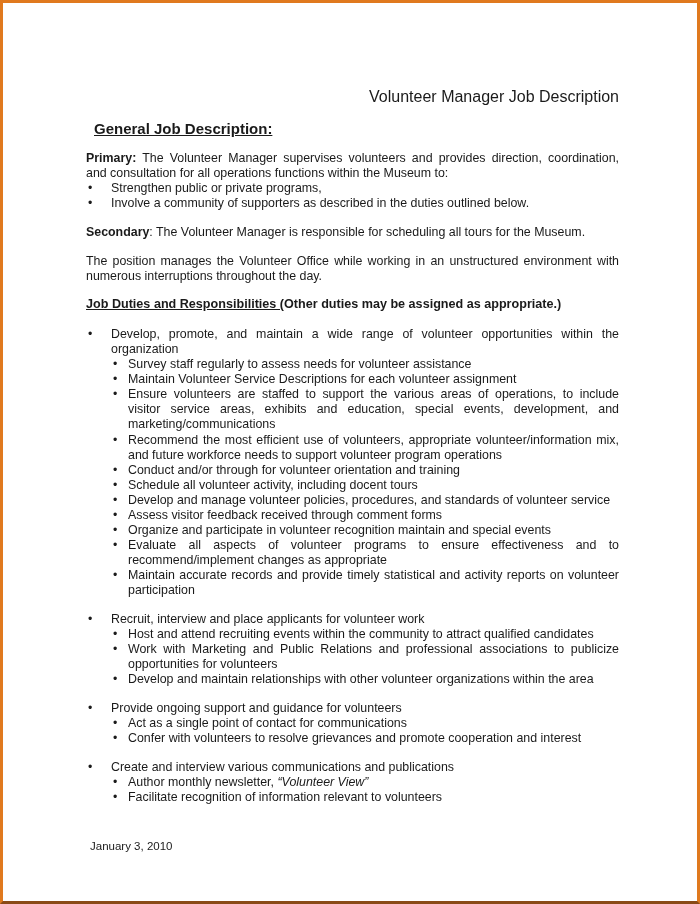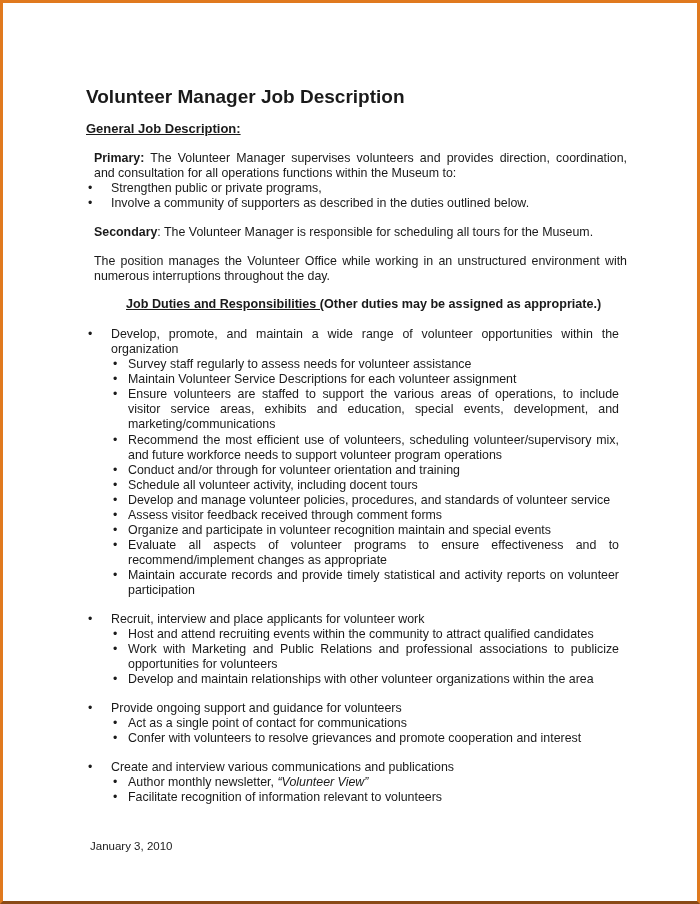--- a/index.html
+++ b/index.html
@@ -6,32 +6,32 @@
   body {
     width: 700px; height: 904px; box-sizing: border-box;
     background: #ffffff;
     border: 3px solid #e0791e;
     border-bottom: 3px solid #8a4a17;
     font-family: "Liberation Sans", sans-serif;
     color: #1a1a1a; font-size: 12.4px; line-height: 15px;
     position: relative; overflow: hidden;
   }
   .page { position: absolute; left: 83px; top: 0; width: 533px; }
-  .title { position: absolute; top: 86px; left: 0; width: 533px; text-align: left;
-           font-weight: bold; font-size: 19px; }
-  .h-gen { position: absolute; top: 118px; left: 0; font-weight: bold; text-decoration: underline; font-size: 13px; }
-  .p { position: absolute; left: 8px; width: 533px; text-align: justify; }
+  .title { position: absolute; top: 86px; left: 0; width: 533px; text-align: right;
+           font-weight: normal; font-size: 16px; }
+  .h-gen { position: absolute; top: 118px; left: 8px; font-weight: bold; text-decoration: underline; font-size: 15px; }
+  .p { position: absolute; left: 0; width: 533px; text-align: justify; }
   .p b { font-weight: bold; }
   .bl { position: absolute; left: 0; width: 533px; }
   .bl .dot { position: absolute; left: 2px; }
   .bl .txt { position: absolute; left: 25px; width: 508px; text-align: justify; }
   .sl .dot { left: 27px; }
   .sl .txt { left: 42px; width: 491px; }
   .just-last { text-align-last: justify; }
-  .h-duties { position: absolute; top: 294px; left: 0; font-weight: bold; font-size: 12.6px; margin-left: 40px; }
+  .h-duties { position: absolute; top: 294px; left: 0; font-weight: bold; font-size: 12.6px; }
   .h-duties u { text-decoration: underline; }
   .date { position: absolute; top: 836px; left: 4px; font-size: 11.5px; }
   i { font-style: italic; }
 </style>
 </head>
 <body>
 
 <div class="page">
   <div class="title">Volunteer Manager Job Description</div>
   <div class="h-gen">General Job Description:</div>
@@ -75,21 +75,21 @@
       <span class="txt just-last">Ensure volunteers are staffed to support the various areas of operations, to include</span>
     </div>
   <div class="bl sl" style="top:399px">
       <span class="txt just-last">visitor service areas, exhibits and education, special events, development, and</span>
     </div>
   <div class="bl sl" style="top:414px">
       <span class="txt">marketing/communications</span>
     </div>
   <div class="bl sl" style="top:430px">
       <span class="dot">•</span>
-      <span class="txt just-last">Recommend the most efficient use of volunteers, scheduling volunteer/supervisory mix,</span>
+      <span class="txt just-last">Recommend the most efficient use of volunteers, appropriate volunteer/information mix,</span>
     </div>
   <div class="bl sl" style="top:445px">
       <span class="txt">and future workforce needs to support volunteer program operations</span>
     </div>
   <div class="bl sl" style="top:460px">
       <span class="dot">•</span>
       <span class="txt">Conduct and/or through for volunteer orientation and training</span>
     </div>
   <div class="bl sl" style="top:475px">
       <span class="dot">•</span>

